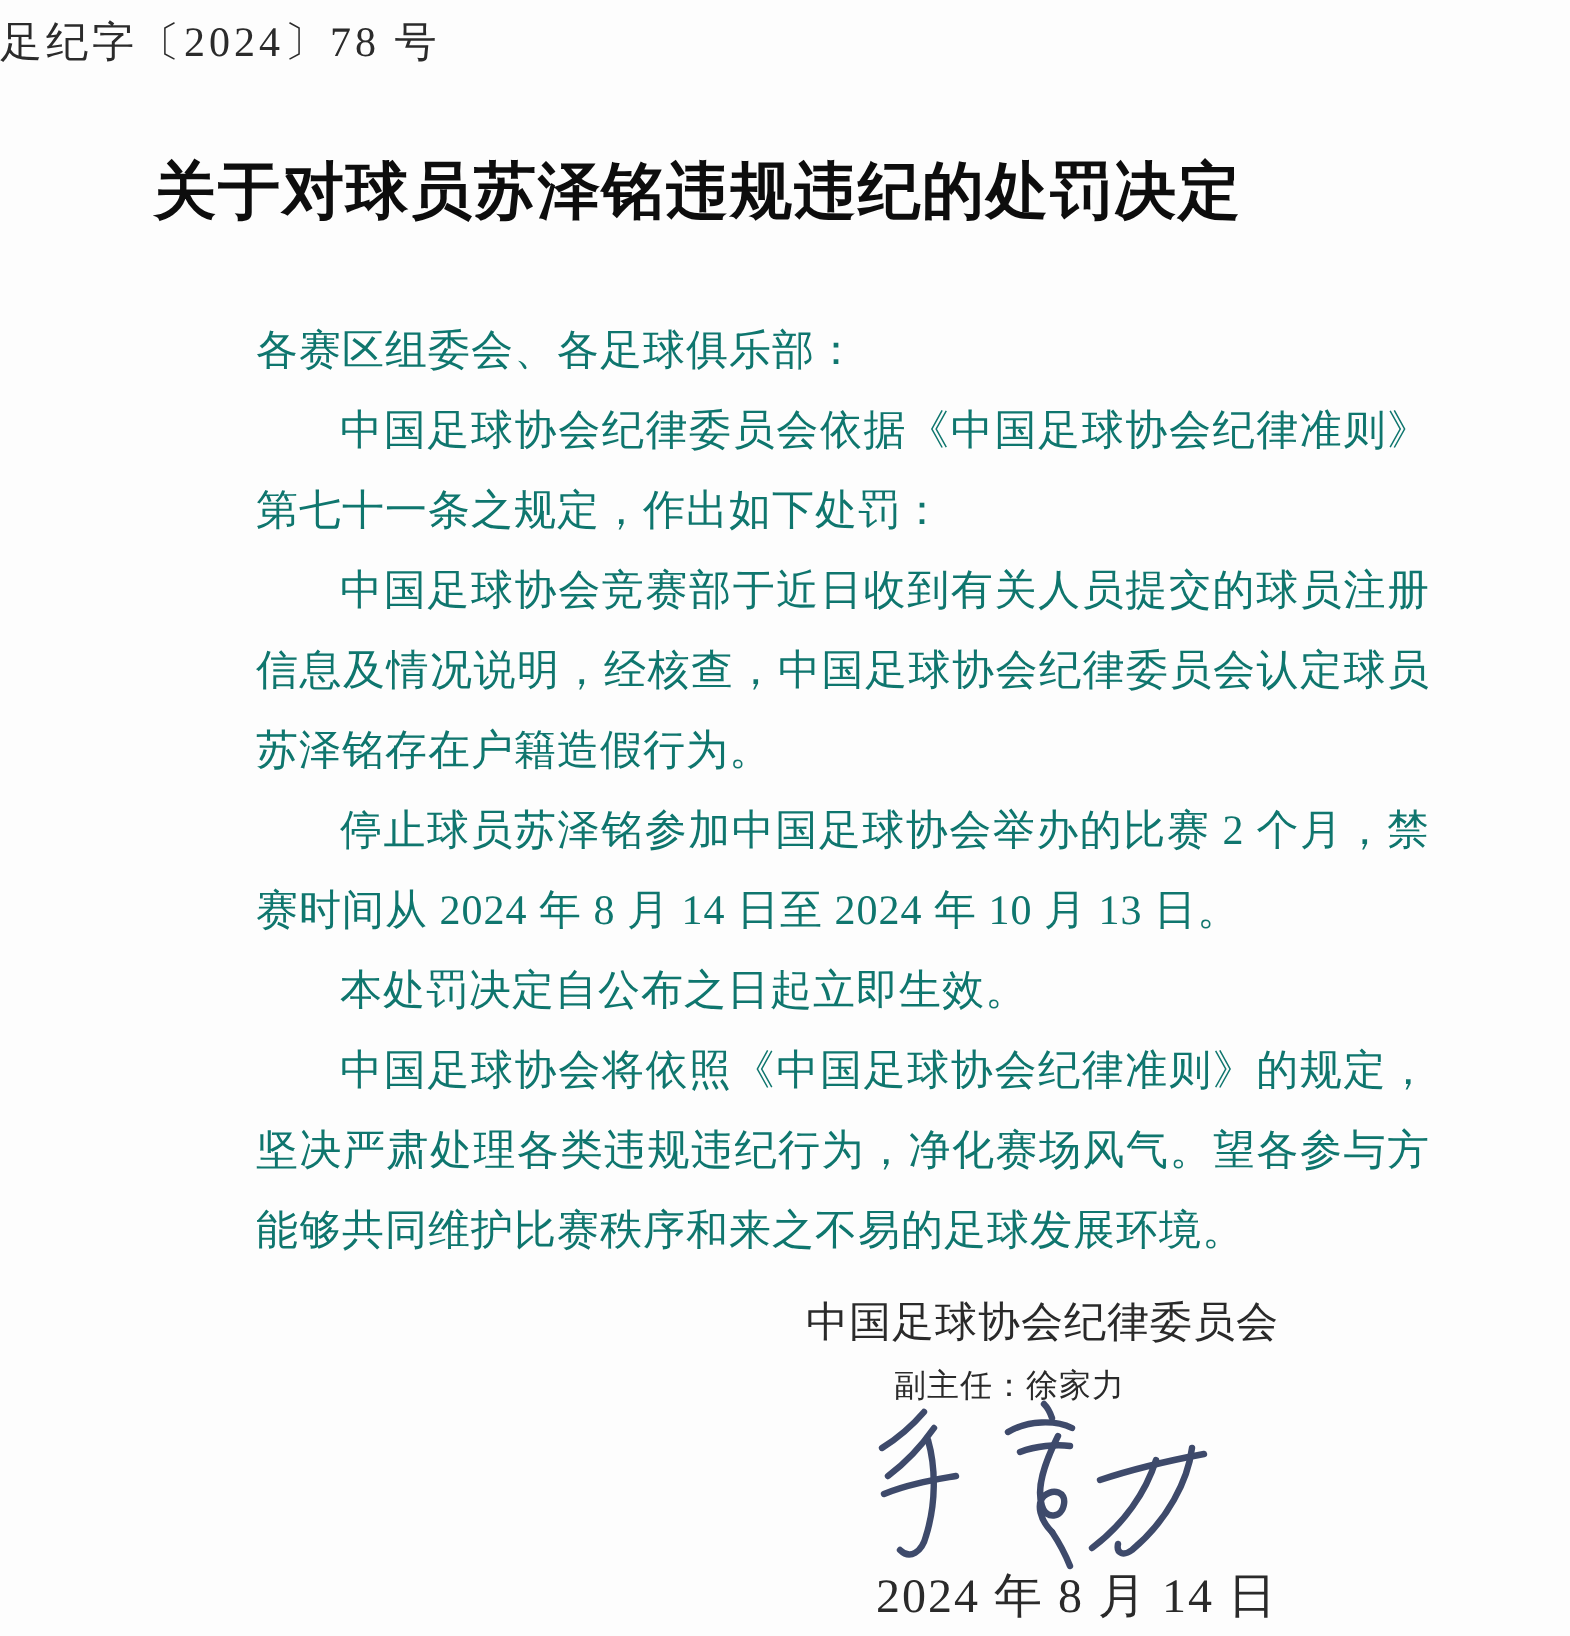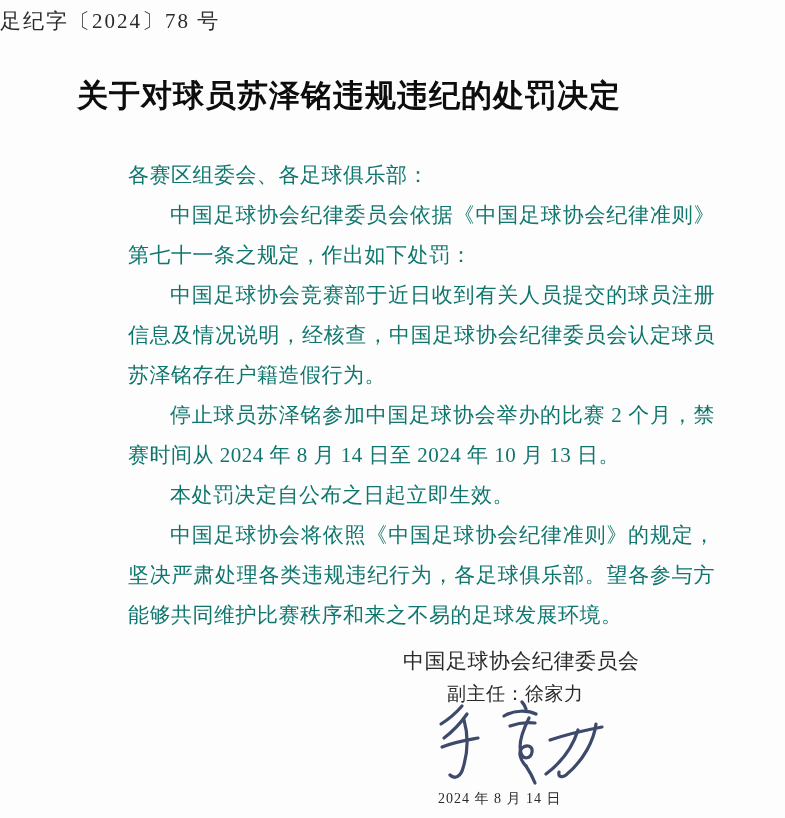--- a/index.html
+++ b/index.html
@@ -64,58 +64,58 @@
     left: 403px;
     font-size: 21px;
     line-height: 26px;
     letter-spacing: 0.5px;
     color: #2a2a2a;
   }
   .closing-signer {
     position: absolute;
     top: 681px;
     left: 447px;
-    font-size: 19px;
+    font-size: 16px;
     line-height: 26px;
     letter-spacing: 0.5px;
     color: #2a2a2a;
   }
   .signature-svg {
     position: absolute;
     top: 700px;
     left: 434px;
     width: 174px;
     height: 88px;
   }
   .closing-date {
     position: absolute;
     top: 786px;
     left: 438px;
-    font-size: 14px;
+    font-size: 24px;
     line-height: 26px;
     letter-spacing: 1px;
     color: #2a2a2a;
   }
 </style>
 </head>
 <body>
 
 <div class="page">
 
   <div class="doc-number">足纪字〔2024〕78 号</div>
 
   <h1 class="doc-title">关于对球员苏泽铭违规违纪的处罚决定</h1>
 
   <div class="doc-body">
     <p>各赛区组委会、各足球俱乐部：</p>
     <p class="indented">中国足球协会纪律委员会依据《中国足球协会纪律准则》第七十一条之规定，作出如下处罚：</p>
     <p class="indented">中国足球协会竞赛部于近日收到有关人员提交的球员注册信息及情况说明，经核查，中国足球协会纪律委员会认定球员苏泽铭存在户籍造假行为。</p>
     <p class="indented">停止球员苏泽铭参加中国足球协会举办的比赛 2 个月，禁赛时间从 2024 年 8 月 14 日至 2024 年 10 月 13 日。</p>
     <p class="indented">本处罚决定自公布之日起立即生效。</p>
-    <p class="indented">中国足球协会将依照《中国足球协会纪律准则》的规定，坚决严肃处理各类违规违纪行为，各足球俱乐部。望各参与方能够共同维护比赛秩序和来之不易的足球发展环境。</p>
+    <p class="indented">中国足球协会将依照《中国足球协会纪律准则》的规定，坚决严肃处理各类违规违纪行为，净化赛场风气。望各参与方能够共同维护比赛秩序和来之不易的足球发展环境。</p>
   </div>
 
   <div class="closing-org">中国足球协会纪律委员会</div>
 
   <div class="closing-signer">副主任：徐家力</div>
 
   <svg class="signature-svg" viewBox="0 0 174 88" aria-hidden="true">
     <g fill="none" stroke="#3e4a6b" stroke-width="3.2" stroke-linecap="round" stroke-linejoin="round">
 
       <path d="M28,6 C22,13 15,19 7,24"></path>

